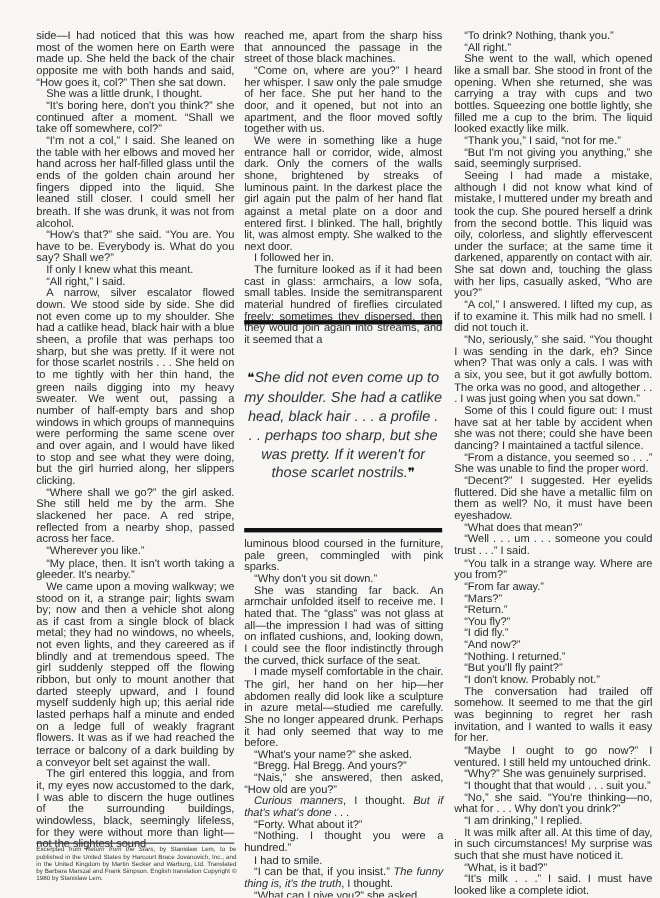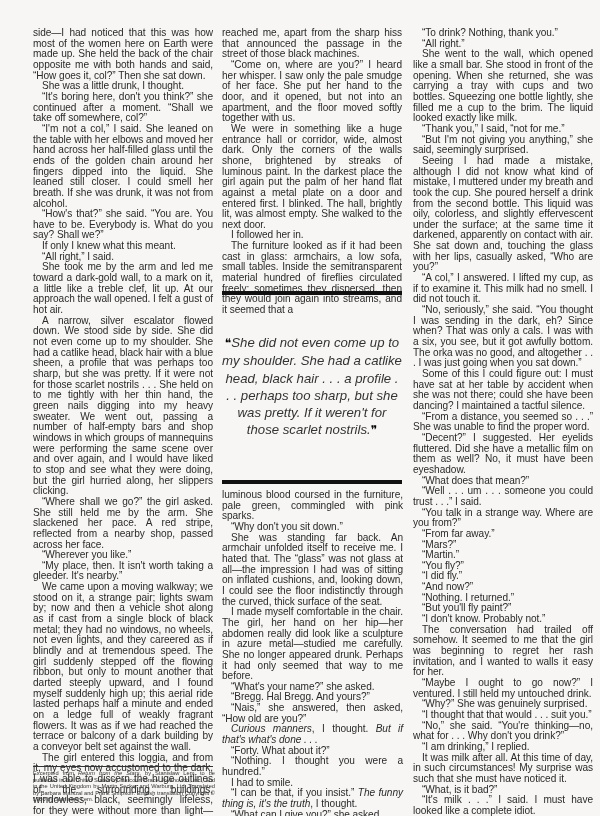--- a/index.html
+++ b/index.html
@@ -47,21 +47,20 @@
 <div>
 
   <div class="col col-left" id="col-left">
       <p><span>side—I had noticed that this was how most of the women here on Earth were made up. She held the back of the chair opposite me with both hands and said, “How goes it, col?” Then she sat down.</span></p>
       <p class="ind"><span>She was a little drunk, I thought.</span></p>
       <p class="ind"><span>“It's boring here, don't you think?” she continued after a moment. “Shall we take off somewhere, col?”</span></p>
       <p class="ind"><span>“I'm not a col,” I said. She leaned on the table with her elbows and moved her hand across her half-filled glass until the ends of the golden chain around her fingers dipped into the liquid. She leaned still closer. I could smell her breath. If she was drunk, it was not from alcohol.</span></p>
       <p class="ind"><span>“How's that?” she said. “You are. You have to be. Everybody is. What do you say? Shall we?”</span></p>
       <p class="ind"><span>If only I knew what this meant.</span></p>
       <p class="ind"><span>“All right,” I said.</span></p>
-      <p class="ind"><span>She took me by the arm and led me toward a dark-gold wall, to a mark on it, a little like a treble clef, lit up. At our approach the wall opened. I felt a gust of hot air.</span></p>
       <p class="ind"><span>A narrow, silver escalator flowed down. We stood side by side. She did not even come up to my shoulder. She had a catlike head, black hair with a blue sheen, a profile that was perhaps too sharp, but she was pretty. If it were not for those scarlet nostrils . . . She held on to me tightly with her thin hand, the green nails digging into my heavy sweater. We went out, passing a number of half-empty bars and shop windows in which groups of mannequins were performing the same scene over and over again, and I would have liked to stop and see what they were doing, but the girl hurried along, her slippers clicking.</span></p>
       <p class="ind"><span>“Where shall we go?” the girl asked. She still held me by the arm. She slackened her pace. A red stripe, reflected from a nearby shop, passed across her face.</span></p>
       <p class="ind"><span>“Wherever you like.”</span></p>
       <p class="ind"><span>“My place, then. It isn't worth taking a gleeder. It's nearby.”</span></p>
       <p class="ind"><span>We came upon a moving walkway; we stood on it, a strange pair; lights swam by; now and then a vehicle shot along as if cast from a single block of black metal; they had no windows, no wheels, not even lights, and they careered as if blindly and at tremendous speed. The girl suddenly stepped off the flowing ribbon, but only to mount another that darted steeply upward, and I found myself suddenly high up; this aerial ride lasted perhaps half a minute and ended on a ledge full of weakly fragrant flowers. It was as if we had reached the terrace or balcony of a dark building by a conveyor belt set against the wall.</span></p>
       <p class="ind"><span>The girl entered this loggia, and from it, my eyes now accustomed to the dark, I was able to discern the huge outlines of the surrounding buildings, windowless, black, seemingly lifeless, for they were without more than light—not the slightest sound</span></p>
     </div>
 
   <div class="col col-mid" id="col-mid-top">
       <p><span>reached me, apart from the sharp hiss that announced the passage in the street of those black machines.</span></p>
@@ -105,21 +104,21 @@
       <p class="ind"><span>“A col,” I answered. I lifted my cup, as if to examine it. This milk had no smell. I did not touch it.</span></p>
       <p class="ind"><span>“No, seriously,” she said. “You thought I was sending in the dark, eh? Since when? That was only a cals. I was with a six, you see, but it got awfully bottom. The orka was no good, and altogether . . . I was just going when you sat down.”</span></p>
       <p class="ind"><span>Some of this I could figure out: I must have sat at her table by accident when she was not there; could she have been dancing? I maintained a tactful silence.</span></p>
       <p class="ind"><span>“From a distance, you seemed so . . .” She was unable to find the proper word.</span></p>
       <p class="ind"><span>“Decent?” I suggested. Her eyelids fluttered. Did she have a metallic film on them as well? No, it must have been eyeshadow.</span></p>
       <p class="ind"><span>“What does that mean?”</span></p>
       <p class="ind"><span>“Well . . . um . . . someone you could trust . . .” I said.</span></p>
       <p class="ind"><span>“You talk in a strange way. Where are you from?”</span></p>
       <p class="ind"><span>“From far away.”</span></p>
       <p class="ind"><span>“Mars?”</span></p>
-      <p class="ind"><span>“Martin.”</span></p>
+      <p class="ind"><span>“Return.”</span></p>
       <p class="ind"><span>“You fly?”</span></p>
       <p class="ind"><span>“I did fly.”</span></p>
       <p class="ind"><span>“And now?”</span></p>
       <p class="ind"><span>“Nothing. I returned.”</span></p>
       <p class="ind"><span>“But you'll fly paint?”</span></p>
       <p class="ind"><span>“I don't know. Probably not.”</span></p>
       <p class="ind"><span>The conversation had trailed off somehow. It seemed to me that the girl was beginning to regret her rash invitation, and I wanted to walls it easy for her.</span></p>
       <p class="ind"><span>“Maybe I ought to go now?” I ventured. I still held my untouched drink.</span></p>
       <p class="ind"><span>“Why?” She was genuinely surprised.</span></p>
       <p class="ind"><span>“I thought that that would . . . suit you.”</span></p>

